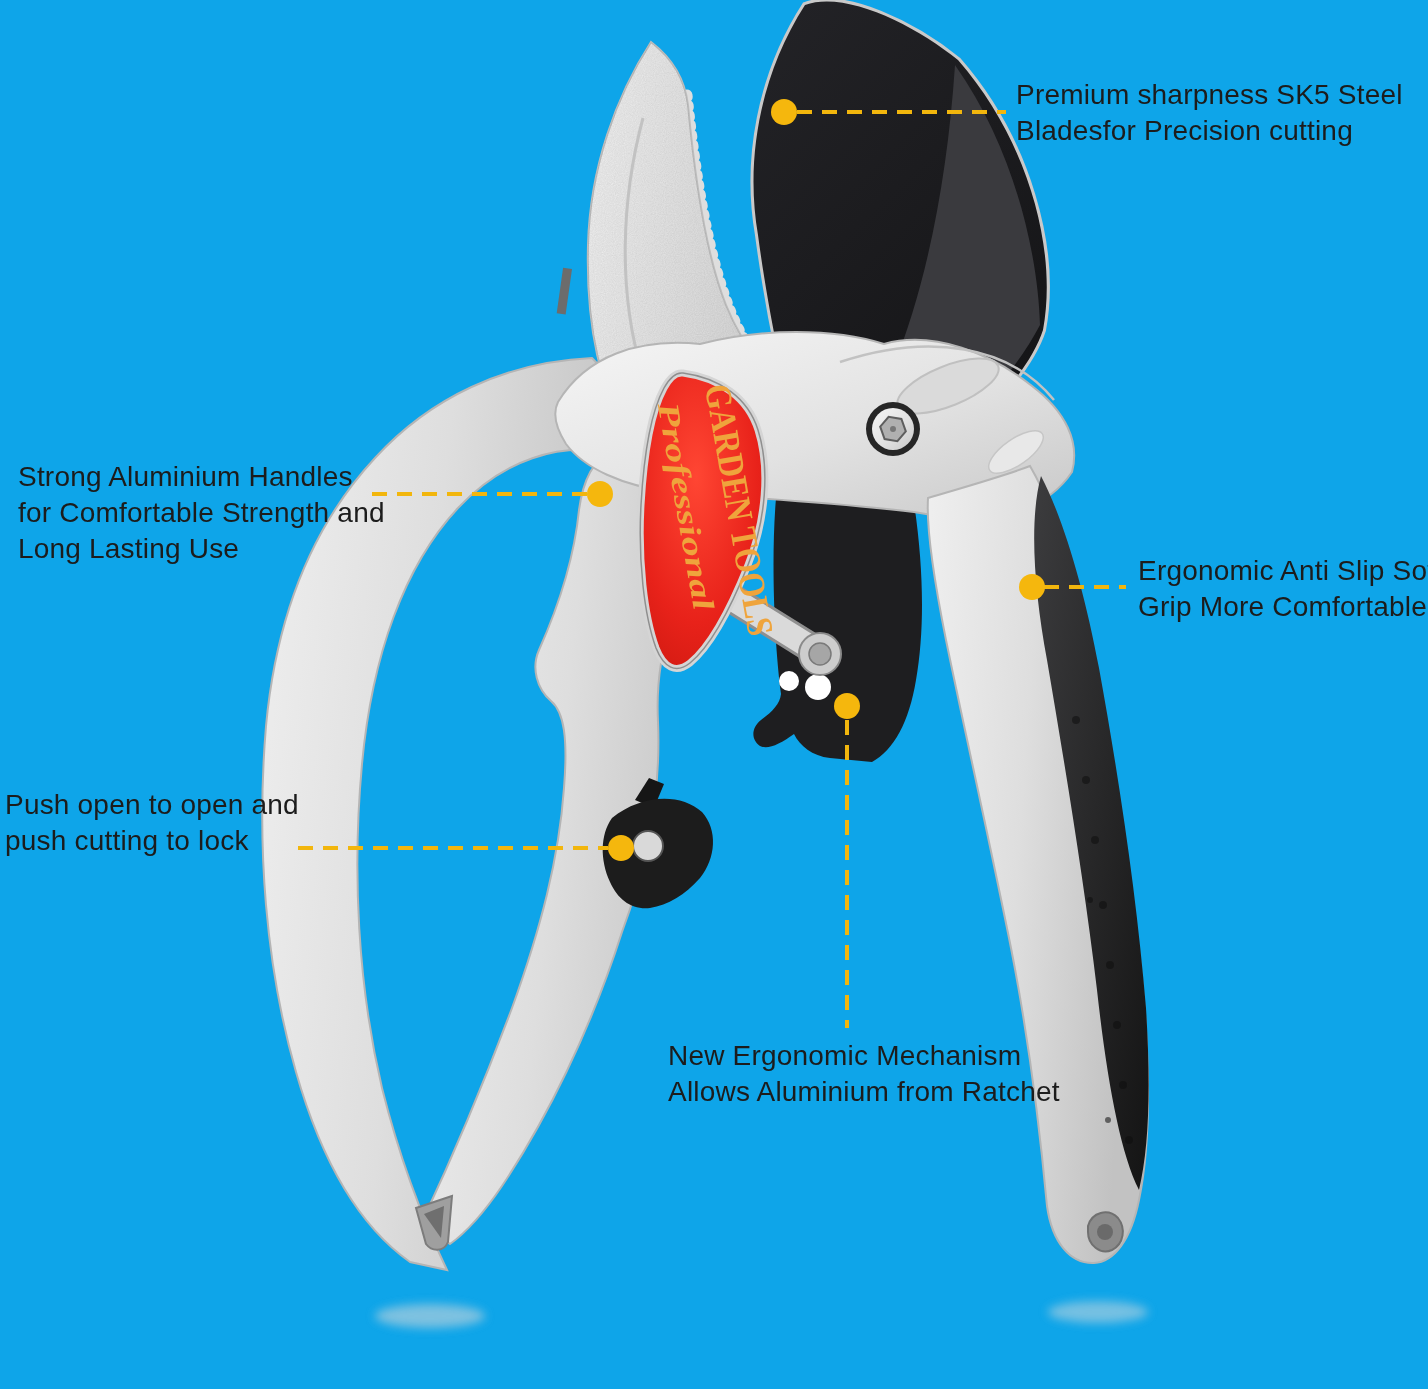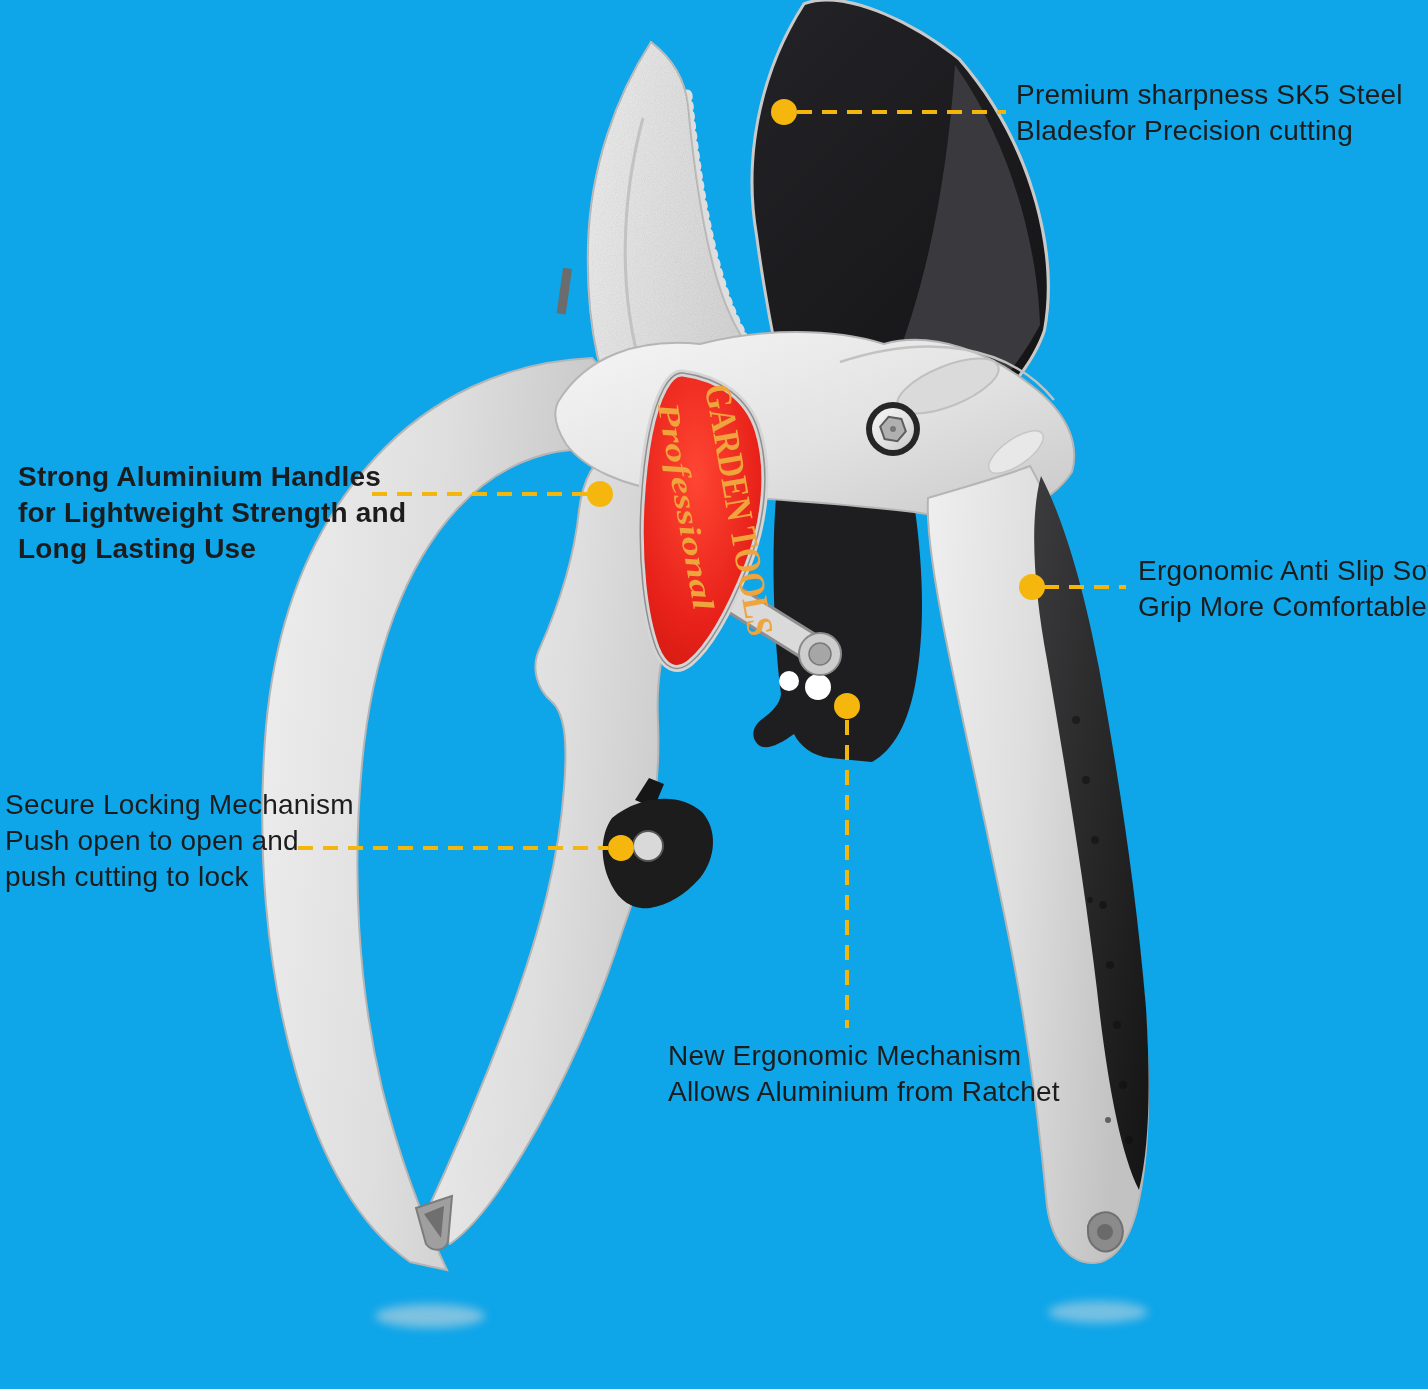--- a/index.html
+++ b/index.html
@@ -194,33 +194,32 @@
     <circle cx="621" cy="848" r="13"></circle>
     <circle cx="847" cy="706" r="13"></circle>
   </g>
 </svg>
 
 <div class="ann" style="left:1016px;top:77px;">
   <div>Premium sharpness SK5 Steel</div>
   <div>Bladesfor Precision cutting</div>
 </div>
 
-<div class="ann" style="left:18px;top:459px;font-weight:bold;">
+<div class="ann" style="left:18px;top:459px;">
   <div>Strong Aluminium Handles</div>
-  <div>for Lightweight Strength and</div>
+  <div>for Comfortable Strength and</div>
   <div>Long Lasting Use</div>
 </div>
 
 <div class="ann" style="left:1138px;top:553px;">
   <div>Ergonomic Anti Slip Soft</div>
   <div>Grip More Comfortable</div>
 </div>
 
 <div class="ann" style="left:5px;top:787px;">
-  <div>Secure Locking Mechanism</div>
   <div>Push open to open and</div>
   <div>push cutting to lock</div>
 </div>
 
 <div class="ann" style="left:668px;top:1038px;">
   <div>New Ergonomic Mechanism</div>
   <div>Allows Aluminium from Ratchet</div>
 </div>
 
 </div>

